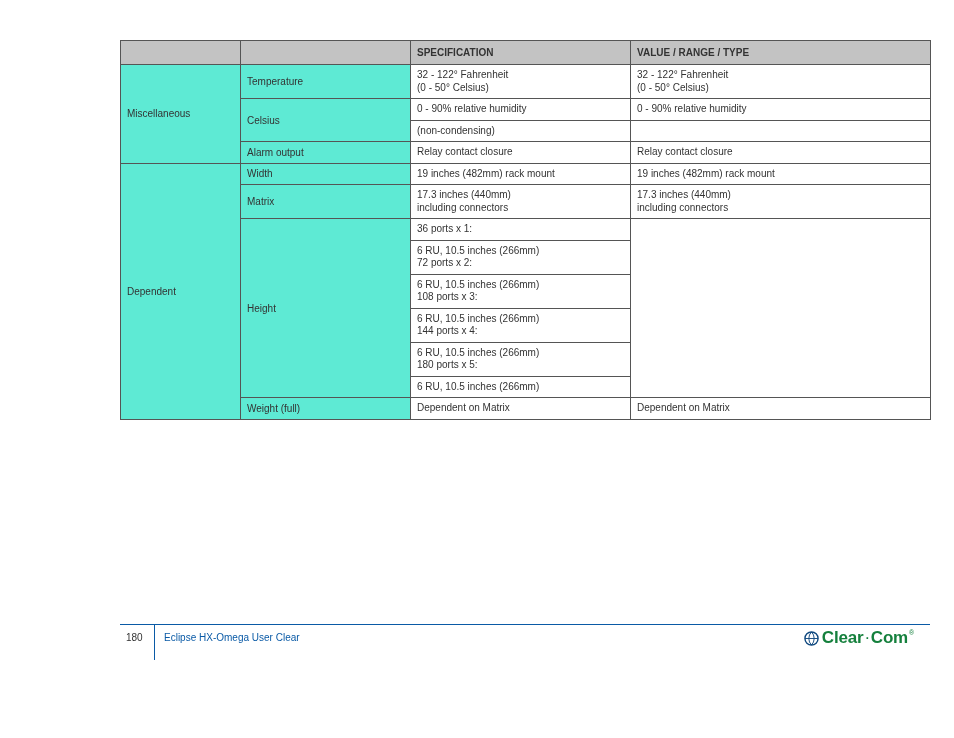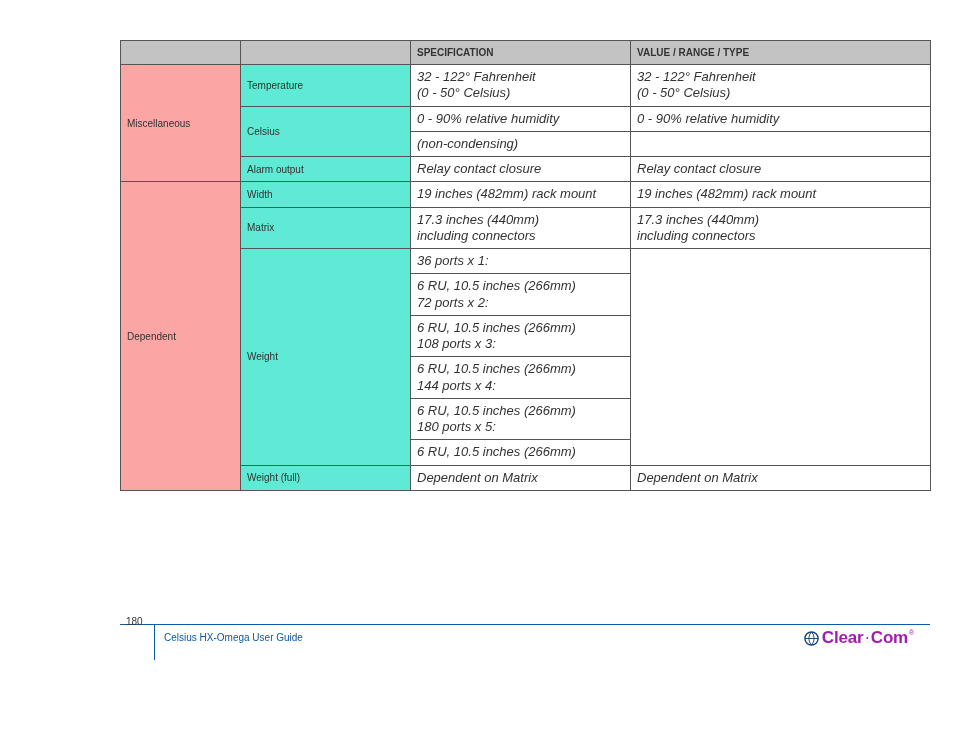--- a/index.html
+++ b/index.html
@@ -28,45 +28,45 @@
     text-align: left;
     font-weight: normal;
   }
   table.spec thead th {
     background: #c3c3c3;
     font-weight: bold;
     font-size: 10px;
     padding: 6px 6px;
   }
   td.cat {
-    background: #fca5a5;
+    background: #5eead4;
     font-weight: bold;
   }
   td.sub {
     background: #5eead4;
   }
   col.c1 { width: 120px; }
   col.c2 { width: 170px; }
   col.c3 { width: 220px; }
   col.c4 { width: 300px; }
-  .small { font-size: 13px; line-height: 1.25; font-style: italic; }
+  .small { font-size: 10px; line-height: 1.25; }
 
   
   .rule {
     position: absolute;
     left: 120px;
     width: 810px;
     top: 624px;
     height: 0;
     border-top: 1px solid #0a5aa6;
   }
   .pg {
     position: absolute;
     left: 126px;
-    top: 616px;
+    top: 632px;
     color: #333;
     font-size: 10px;
   }
   .vline {
     position: absolute;
     left: 154px;
     top: 624px;
     height: 36px;
     width: 0;
     border-left: 1px solid #0a5aa6;
@@ -77,21 +77,21 @@
     top: 632px;
     color: #0a5aa6;
     font-size: 10px;
   }
   .brand {
     position: absolute;
     right: 40px;
     top: 628px;
     display: flex;
     align-items: center;
-    color: #a21caf;
+    color: #15803d;
     font-family: "Arial Narrow", Arial, sans-serif;
     font-weight: bold;
     font-size: 17px;
     letter-spacing: -0.2px;
   }
   .brand svg { margin-right: 3px; }
   .brand .dot { font-weight: normal; padding: 0 1px; }
   .brand .tm  { font-size: 7px; font-weight: normal; margin-left: 1px; position: relative; top: -6px; }
 </style>
 </head>
@@ -139,21 +139,21 @@
           <td class="sub">Width</td>
           <td class="small">19 inches (482mm) rack mount</td>
           <td class="small">19 inches (482mm) rack mount</td>
         </tr>
         <tr>
           <td class="sub">Matrix</td>
           <td class="small">17.3 inches (440mm)<br>including connectors</td>
           <td class="small">17.3 inches (440mm)<br>including connectors</td>
         </tr>
         <tr>
-          <td class="sub" rowspan="6">Weight</td>
+          <td class="sub" rowspan="6">Height</td>
           <td class="small">36 ports x 1:</td>
           <td class="small" rowspan="6"></td>
         </tr>
         <tr>
           <td class="small">6 RU, 10.5 inches (266mm)<br>72 ports x 2:</td>
         </tr>
         <tr>
           <td class="small">6 RU, 10.5 inches (266mm)<br>108 ports x 3:</td>
         </tr>
         <tr>
@@ -170,21 +170,21 @@
           <td class="small">Dependent on Matrix</td>
           <td class="small">Dependent on Matrix</td>
         </tr>
       </tbody>
   </table>
 </div>
 
 <div class="rule"></div>
 <div class="vline"></div>
 <div class="pg">180</div>
-<div class="caption">Celsius HX-Omega User Guide</div>
+<div class="caption">Eclipse HX-Omega User Clear</div>
 <div class="brand">
   <svg width="15" height="15" viewBox="0 0 32 32">
     <circle cx="16" cy="16" r="14" fill="none" stroke="#10497f" stroke-width="3"></circle>
     <path d="M2 16 h28 M16 2 a20 20 0 0 1 0 28 M16 2 a20 20 0 0 0 0 28" fill="none" stroke="#10497f" stroke-width="2"></path>
   </svg>
   <span>Clear</span>
   <span class="dot">·</span>
   <span>Com</span>
   <span class="tm">®</span>
 </div>

